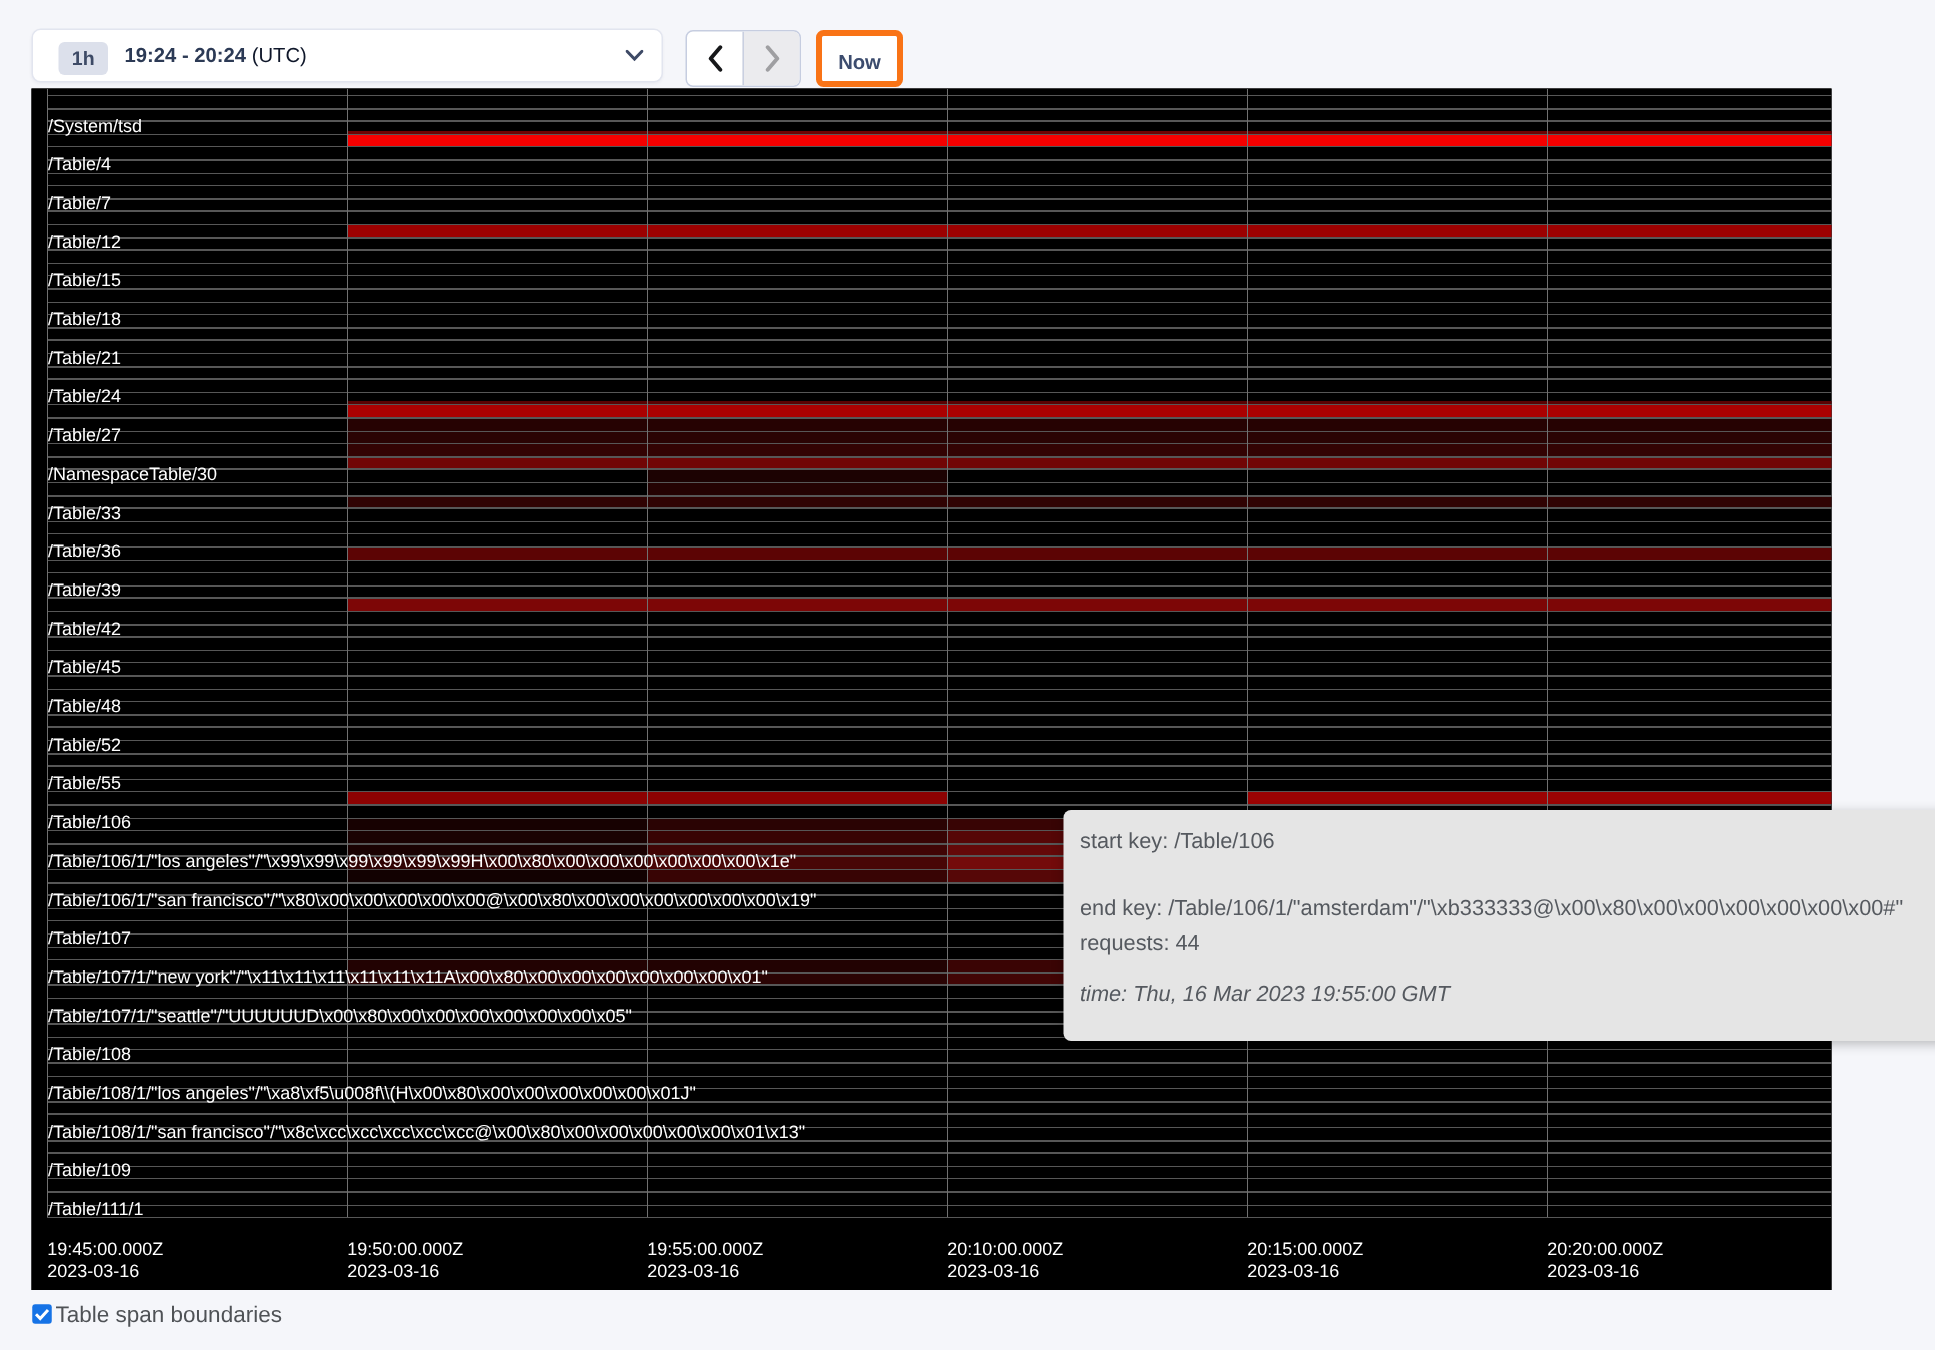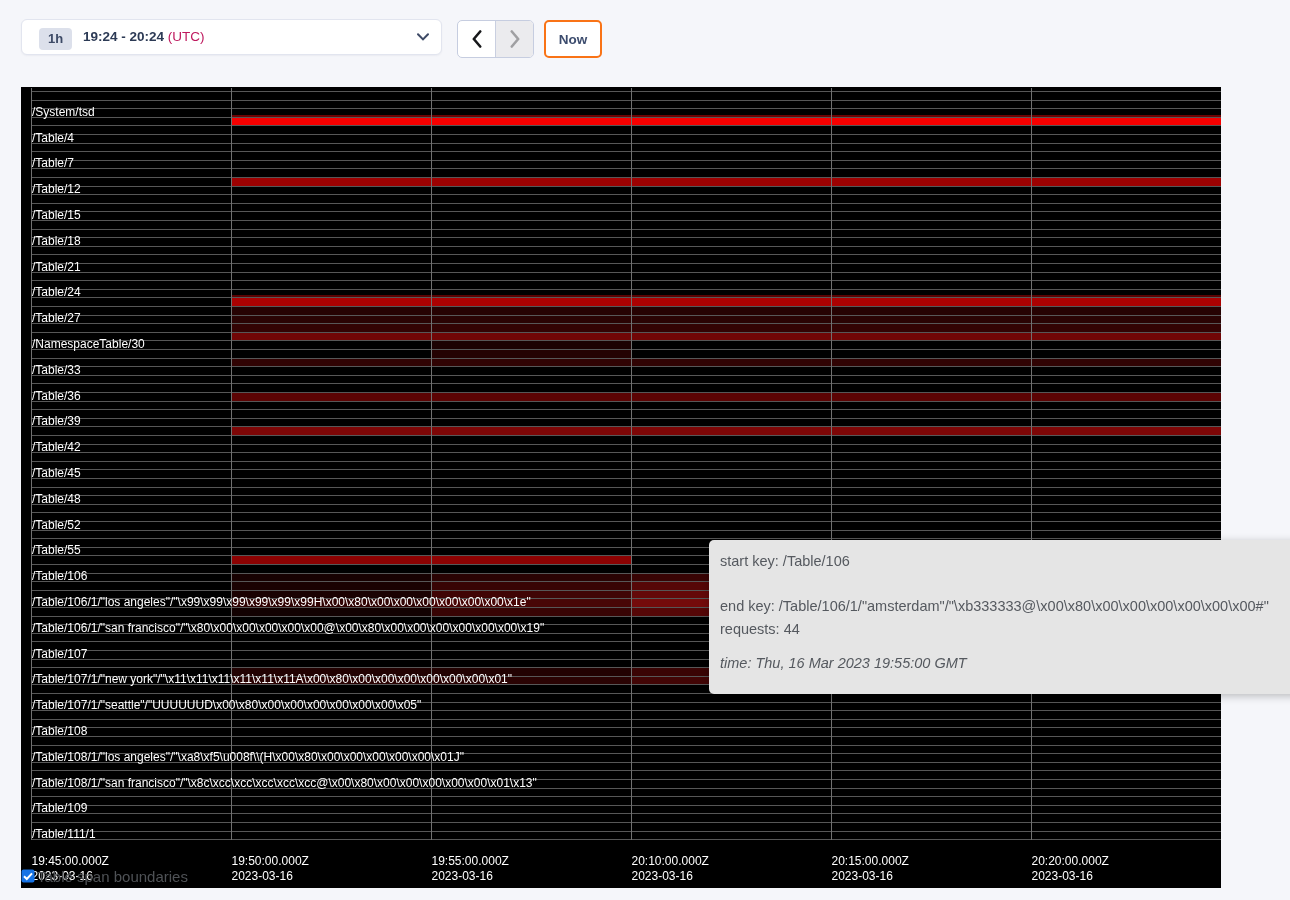--- a/index.html
+++ b/index.html
@@ -5,30 +5,30 @@
   html,body{margin:0;padding:0;width:1290px;height:900px;background:#f5f6fa;
     font-family:"Liberation Sans",sans-serif;overflow:hidden;}
   .abs{position:absolute;}
   .selector{left:21px;top:19px;width:421px;height:36px;background:#fff;
     border:1px solid #e2e5ef;border-radius:6px;box-shadow:0 1px 2px rgba(60,70,100,.06);
     box-sizing:border-box;padding-left:13px;}
   .badge{position:absolute;left:17px;top:8px;width:33px;height:22px;background:#dce0eb;
     border-radius:4px;color:#3d4a66;font-weight:bold;font-size:13px;line-height:22px;text-align:center;}
   .trange{position:absolute;left:61px;top:0;height:34px;line-height:34px;font-size:13.5px;
     color:#2c3a55;font-weight:bold;white-space:nowrap;}
-  .trange .utc{color:#be185d;font-weight:normal;}
+  .trange .utc{color:#0f172a;font-weight:normal;}
   .chev{position:absolute;right:12px;top:13px;}
   .btngroup{left:457px;top:20px;width:77px;height:38px;border:1px solid #c6cde0;border-radius:5px;
     box-sizing:border-box;overflow:hidden;background:#fff;display:flex;}
   .btngroup .half{width:50%;height:100%;display:flex;align-items:center;justify-content:center;}
   .btngroup .right{background:#ebebee;border-left:1px solid #c9cfe0;}
-  .nowbtn{left:544px;top:20px;width:58px;height:38px;border:2px solid #f97316;border-radius:5px;
+  .nowbtn{left:544px;top:20px;width:58px;height:38px;border:4px solid #f97316;border-radius:5px;
     box-sizing:border-box;background:#fff;color:#3c4c6e;font-size:13.5px;font-weight:bold;
     text-align:center;line-height:36px;}
-  .heat{left:21px;top:59px;width:1200px;height:801px;background:#000;margin-top:28px;}
+  .heat{left:21px;top:59px;width:1200px;height:801px;background:#000;}
   .tooltip{left:709px;top:540px;width:682px;height:154px;background:#e5e5e5;border-radius:5px;
     box-shadow:0 2px 8px rgba(0,0,0,.25);color:#55595f;font-size:14.5px;}
   .tooltip div{position:absolute;left:11px;white-space:nowrap;}
   .cbrow{left:21px;top:868px;height:16px;}
   .cblabel{position:absolute;left:16px;top:0px;font-size:15px;color:#4f5256;white-space:nowrap;}
 </style>
 </head>
 <body>
 <div class="abs selector">
   <div class="badge">1h</div>

